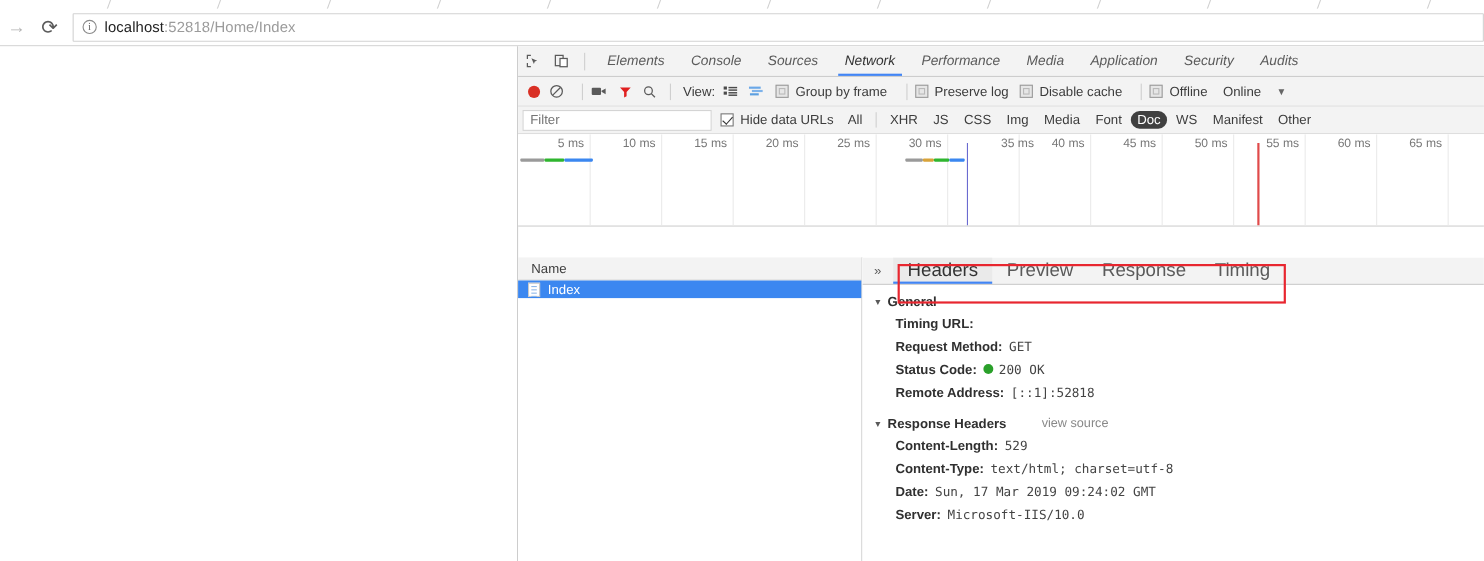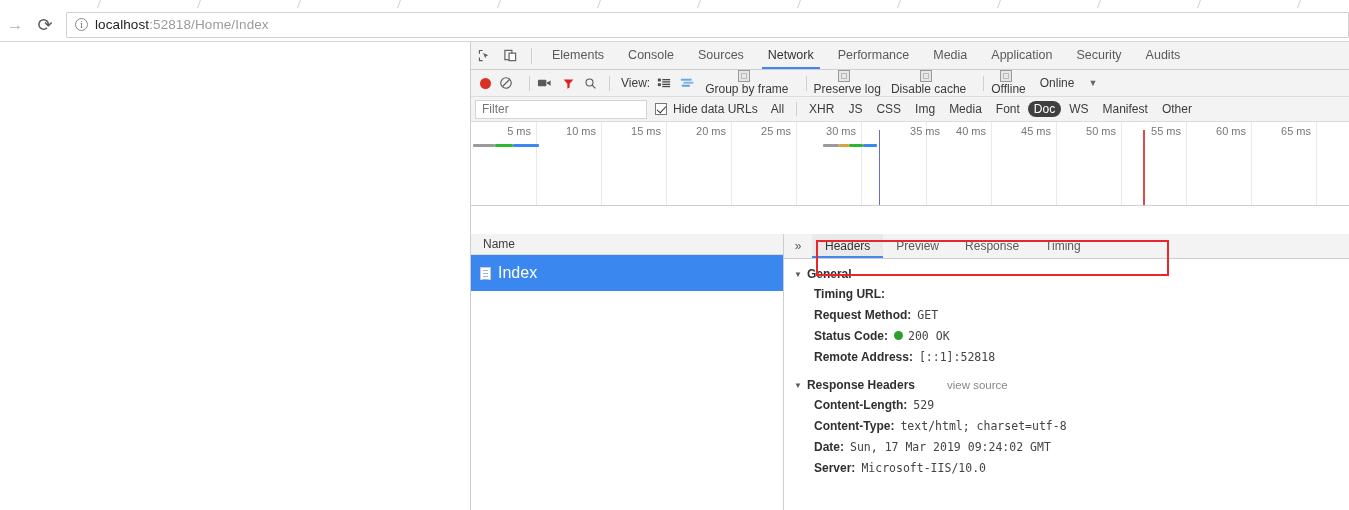--- a/index.html
+++ b/index.html
@@ -47,21 +47,21 @@
   
   .devtools {
     position: absolute; left: 470px; top: 42px; width: 879px; height: 468px;
     background: #ffffff; border-left: 1px solid #cdcdcd;
     font-family: "Liberation Sans", sans-serif;
   }
 
   
   .dt-tabs {
     height: 28px; display: flex; align-items: center;
-    background: #f3f3f3; border-bottom: 1px solid #cdcdcd;
+    background: #f3f3f3; border-bottom: 1px solid #cdcdcd; font-style: italic;
   }
   .dt-iconbtn {
     width: 26px; height: 26px; display: flex; align-items: center; justify-content: center;
     color: #5a5a5a;
   }
   .dt-sep { width: 1px; height: 16px; background: #cfcfcf; margin: 0 8px; }
   .dt-tab {
     padding: 0 12px; height: 27px; line-height: 27px; font-size: 12.5px;
     color: #5a5a5a; position: relative; white-space: nowrap;
   }
@@ -90,21 +90,21 @@
   }
   .cbx.inner:after {
     content:""; position:absolute; left:2px; top:2px; right:2px; bottom:2px;
     border:1px solid #b9b9b9;
   }
   .cbx.checked { background: #fff; border-color: #777; }
   .cbx.checked:after {
     content: ""; position: absolute; left: 3px; top: 0px; width: 4px; height: 8px;
     border: solid #333; border-width: 0 1.6px 1.6px 0; transform: rotate(42deg);
   }
-  .tb-item { display: flex; align-items: center; margin-right: 10px; white-space: nowrap; flex-direction: column; }
+  .tb-item { display: flex; align-items: center; margin-right: 10px; white-space: nowrap; }
   .online-txt { margin-left: 4px; }
   .caret-dn { margin-left: 14px; color: #666; font-size: 9px; }
 
   
   .dt-filterrow {
     height: 25px; display: flex; align-items: center; padding: 0 4px;
     background: #f3f3f3; border-bottom: 1px solid #dcdcdc; font-size: 12px; color: #3c3c3c;
   }
   .filter-input {
     width: 172px; height: 19px; background: #fff; border: 1px solid #d4d4d4;
@@ -134,21 +134,21 @@
   .tl-blueline { position: absolute; top: 8px; bottom: 0; width: 1px; background: #6a6ad0; }
 
   
   .dt-split { position: absolute; left: 0; top: 192px; right: 0; bottom: 0; display: flex; }
   .net-list { width: 313px; border-right: 1px solid #cdcdcd; background: #fff; }
   .net-head {
     height: 21px; background: #f3f3f3; border-bottom: 1px solid #dcdcdc;
     font-size: 12px; color: #3c3c3c; display: flex; align-items: center; padding-left: 12px;
   }
   .net-row {
-    height: 36px; background: #3b87f0; color: #fff; font-size: 16px;
+    height: 16px; background: #3b87f0; color: #fff; font-size: 12px;
     display: flex; align-items: center; padding-left: 9px;
   }
   .doc-ic {
     width: 11px; height: 13px; background: #fff; margin-right: 7px; position: relative; flex: none;
     border: 1px solid #c9c9c9;
   }
   .doc-ic:before {
     content:""; position:absolute; left:2px; top:2px; right:2px; height:1px;
     background:#8fb8e8; box-shadow: 0 3px 0 #8fb8e8, 0 6px 0 #8fb8e8, 0 9px 0 #8fb8e8;
   }
@@ -156,21 +156,21 @@
   .detail-pane { flex: 1; background: #fff; position: relative; overflow: hidden; }
   .detail-tabs {
     height: 25px; background: #f3f3f3; border-bottom: 1px solid #cdcdcd;
     display: flex; align-items: center; padding-left: 6px;
   }
   .overflow-chev {
     width: 16px; text-align: center; color: #5a5a5a; font-size: 12px; margin-right: 6px;
     font-family: "Liberation Sans", sans-serif;
   }
   .d-tab {
-    padding: 0 13px; height: 24px; line-height: 24px; font-size: 12px;
+    padding: 0 13px; height: 24px; line-height: 24px; font-size: 17px;
     color: #5a5a5a; position: relative;
   }
   .d-tab.active { color: #333; background: #eaeaea; }
   .d-tab.active:after {
     content: ""; position: absolute; left: 0; right: 0; bottom: 0; height: 2px; background: #4285f4;
   }
   .redbox {
     position: absolute; left: 345px; top: 198px; width: 353px; height: 36px;
     border: 2px solid #e8262f; pointer-events: none; z-index: 30;
   }

